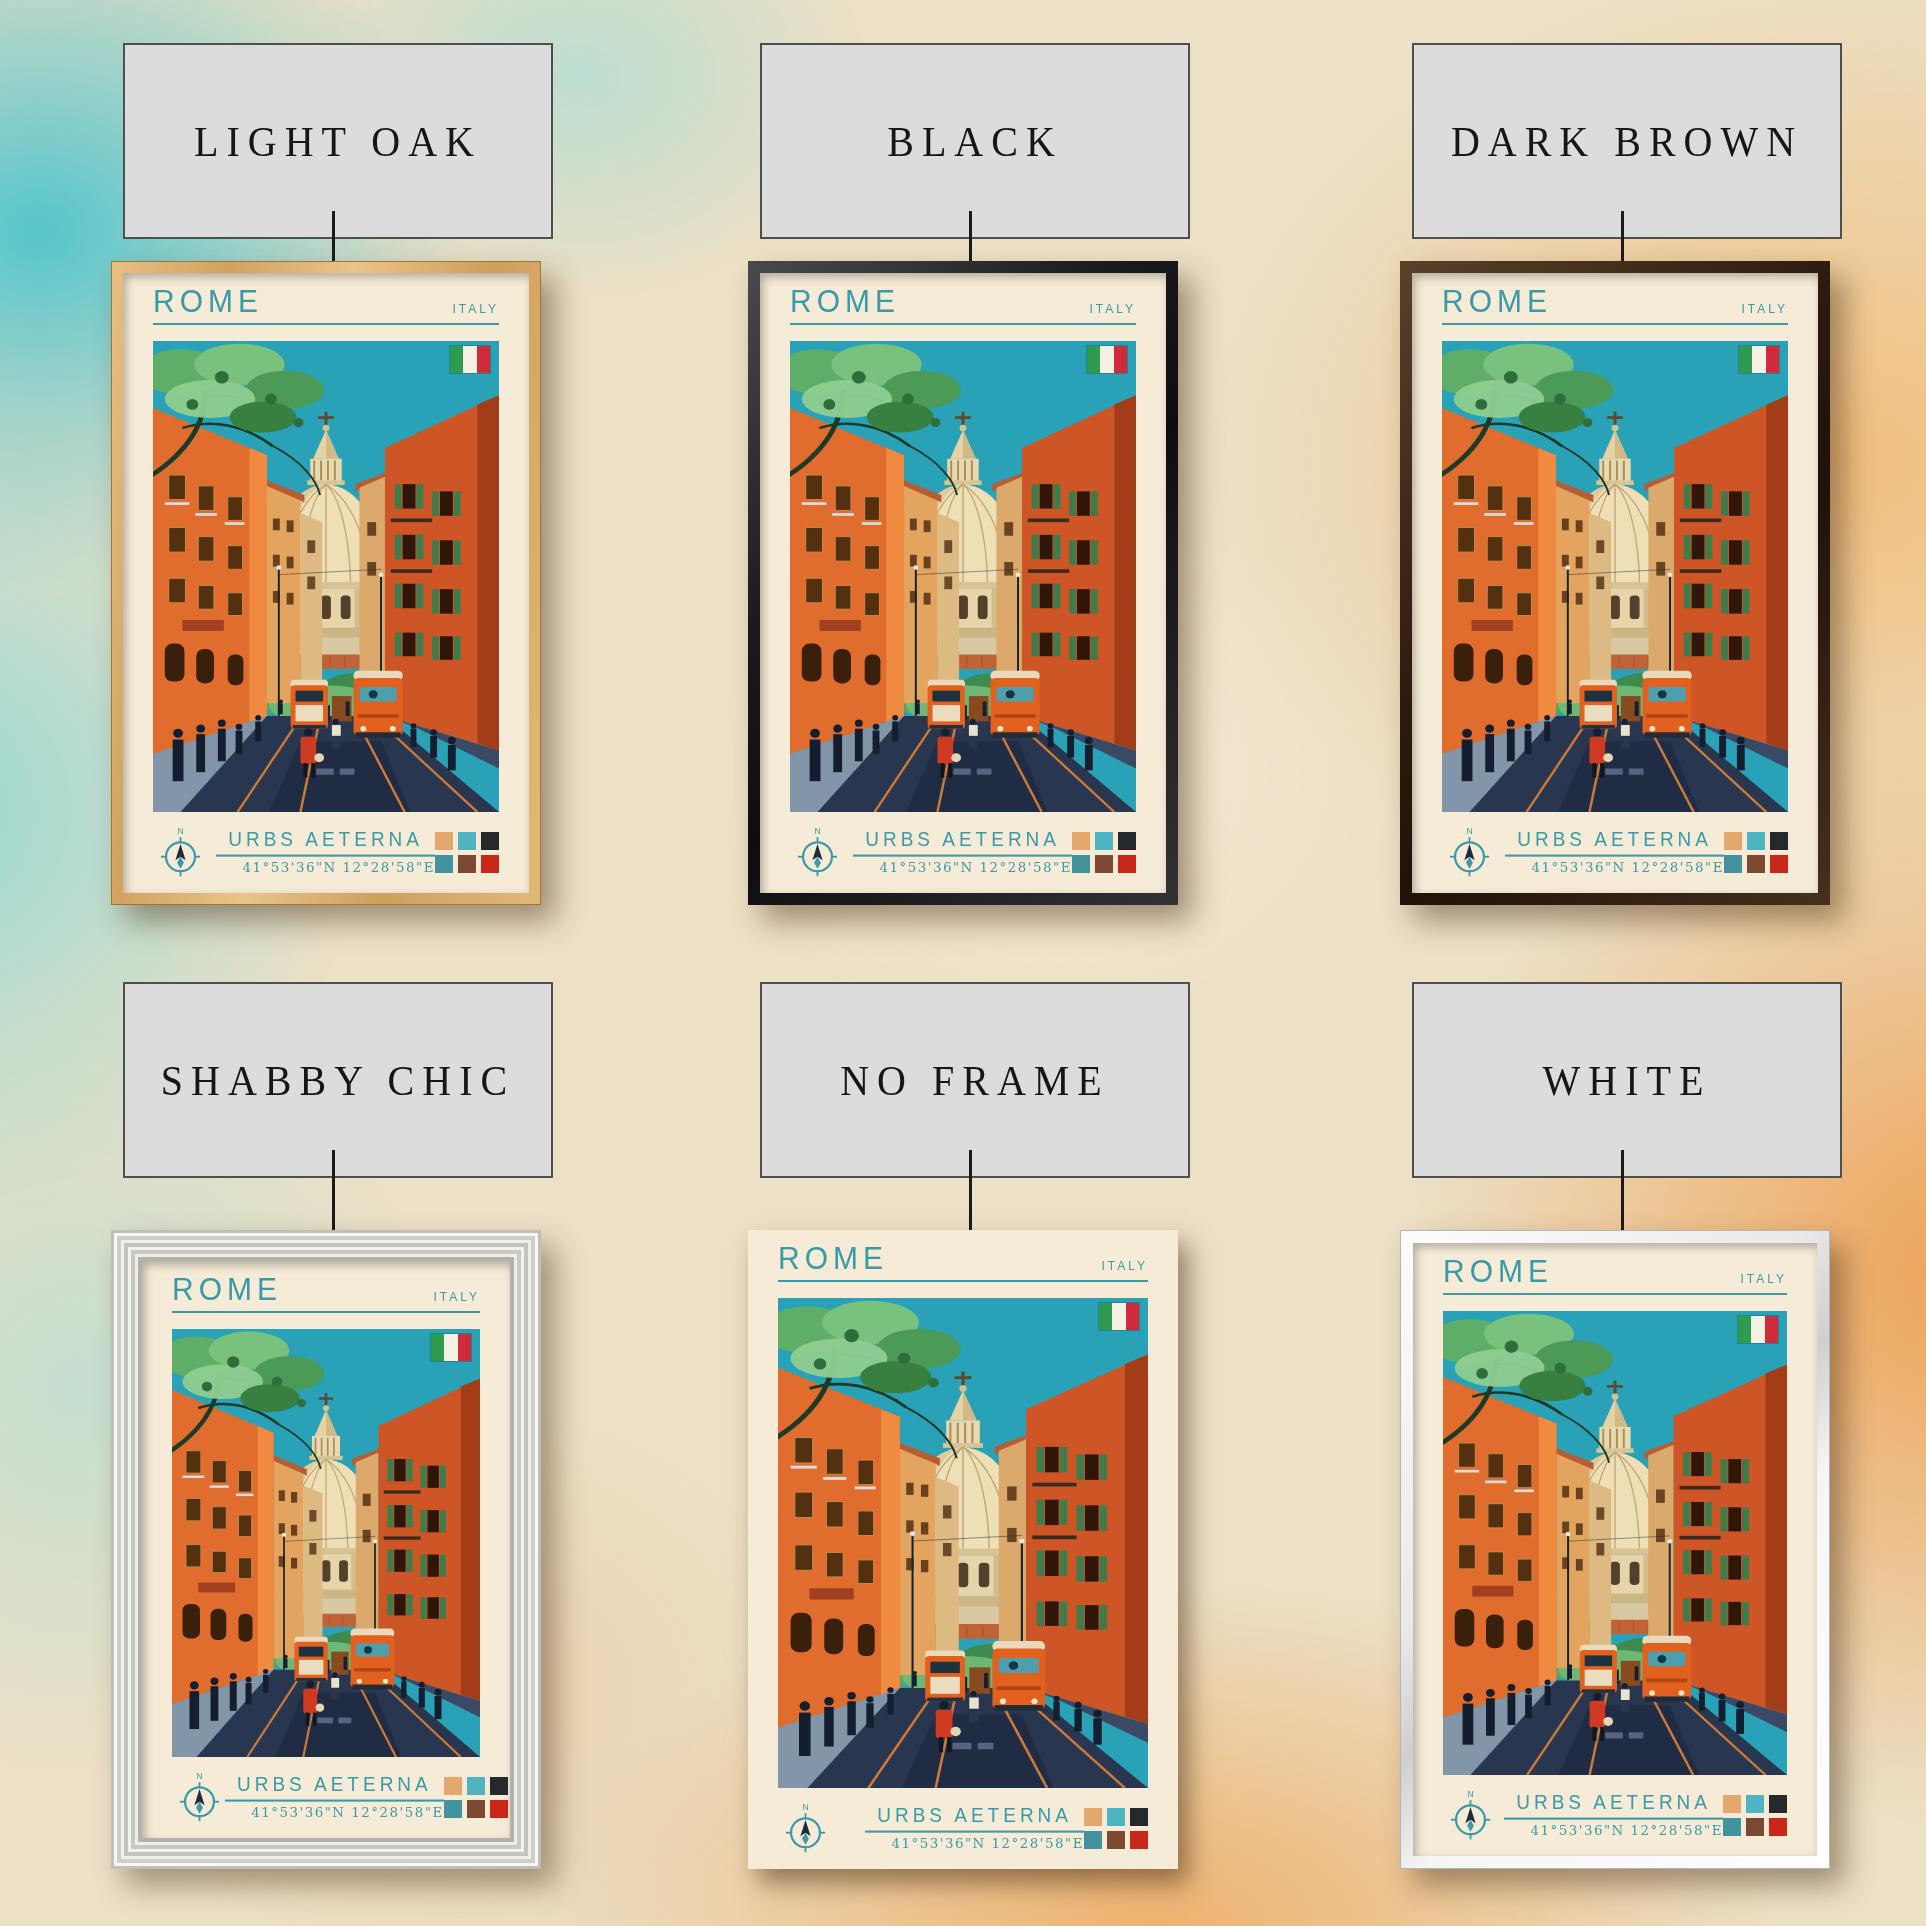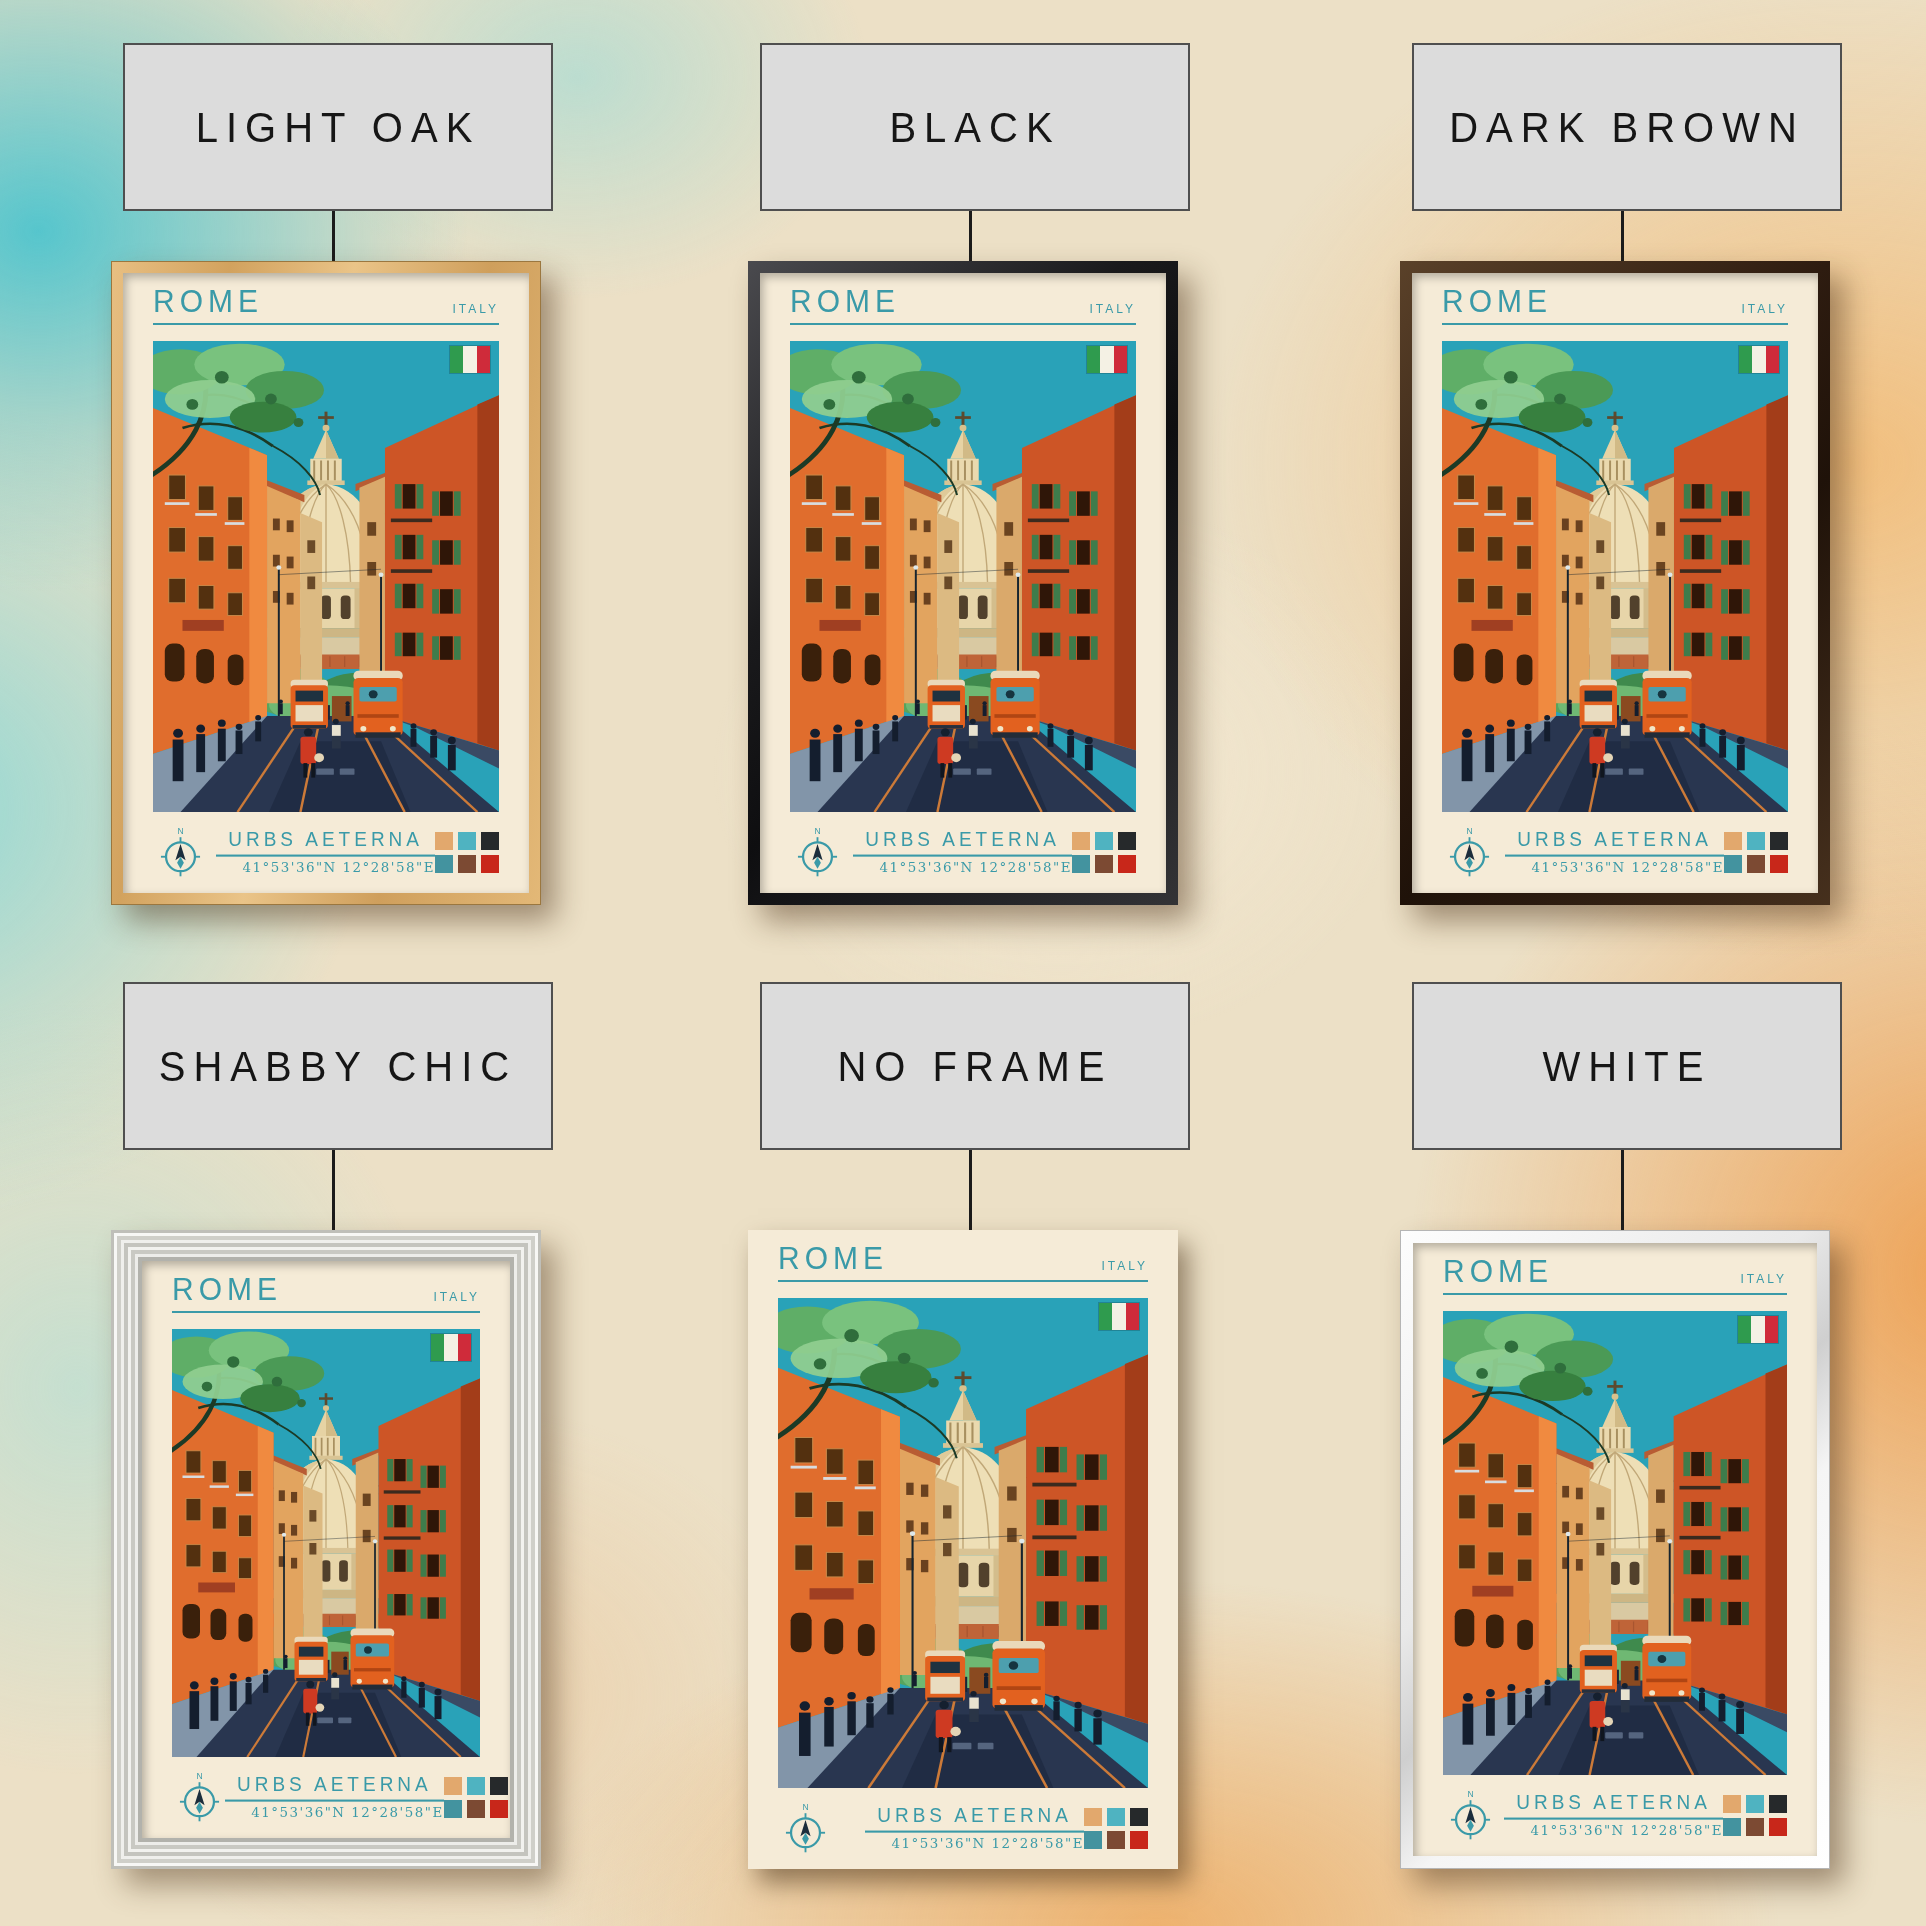--- a/index.html
+++ b/index.html
@@ -16,24 +16,24 @@
       radial-gradient(891px 693px at 96% 24%, rgba(242,187,118,.90), rgba(242,187,118,0) 72%),
       radial-gradient(792px 792px at 102% 66%, rgba(238,160,82,.95), rgba(238,160,82,0) 70%),
       radial-gradient(891px 495px at 60% 100%, rgba(238,170,95,.85), rgba(238,170,95,0) 70%),
       radial-gradient(495px 396px at 55% 40%, rgba(248,238,218,.60), rgba(248,238,218,0) 70%);
   }
   .cell{position:absolute;width:430px;}
   #c0{left:111px;top:43px}  #c1{left:748px;top:43px}  #c2{left:1400px;top:43px}
   #c3{left:111px;top:982px} #c4{left:748px;top:982px} #c5{left:1400px;top:982px}
 
   .label-card{
-    position:absolute;top:0;left:0;width:100%;height:168px;box-sizing:border-box;
+    position:absolute;top:0;left:0;width:100%;height:196px;box-sizing:border-box;
     transform:translateX(12px);
     background:#dcdcdc;border:2px solid #4f4f4f;
-    display:flex;align-items:center;justify-content:center;
+    display:flex;align-items:center;justify-content:center;font-family:Liberation Serif, serif;
   }
   .label-card span{
     font-size:40px;letter-spacing:8px;color:#161616;font-weight:400;
     transform:scaleY(1.08);white-space:nowrap;
   }
   .connector{position:absolute;left:50%;width:3px;margin-left:6px;background:#1b1b1b;top:168px;}
   .row1 .connector{height:51px}
   .row2 .connector{height:82px}
 
   .frame-box{

